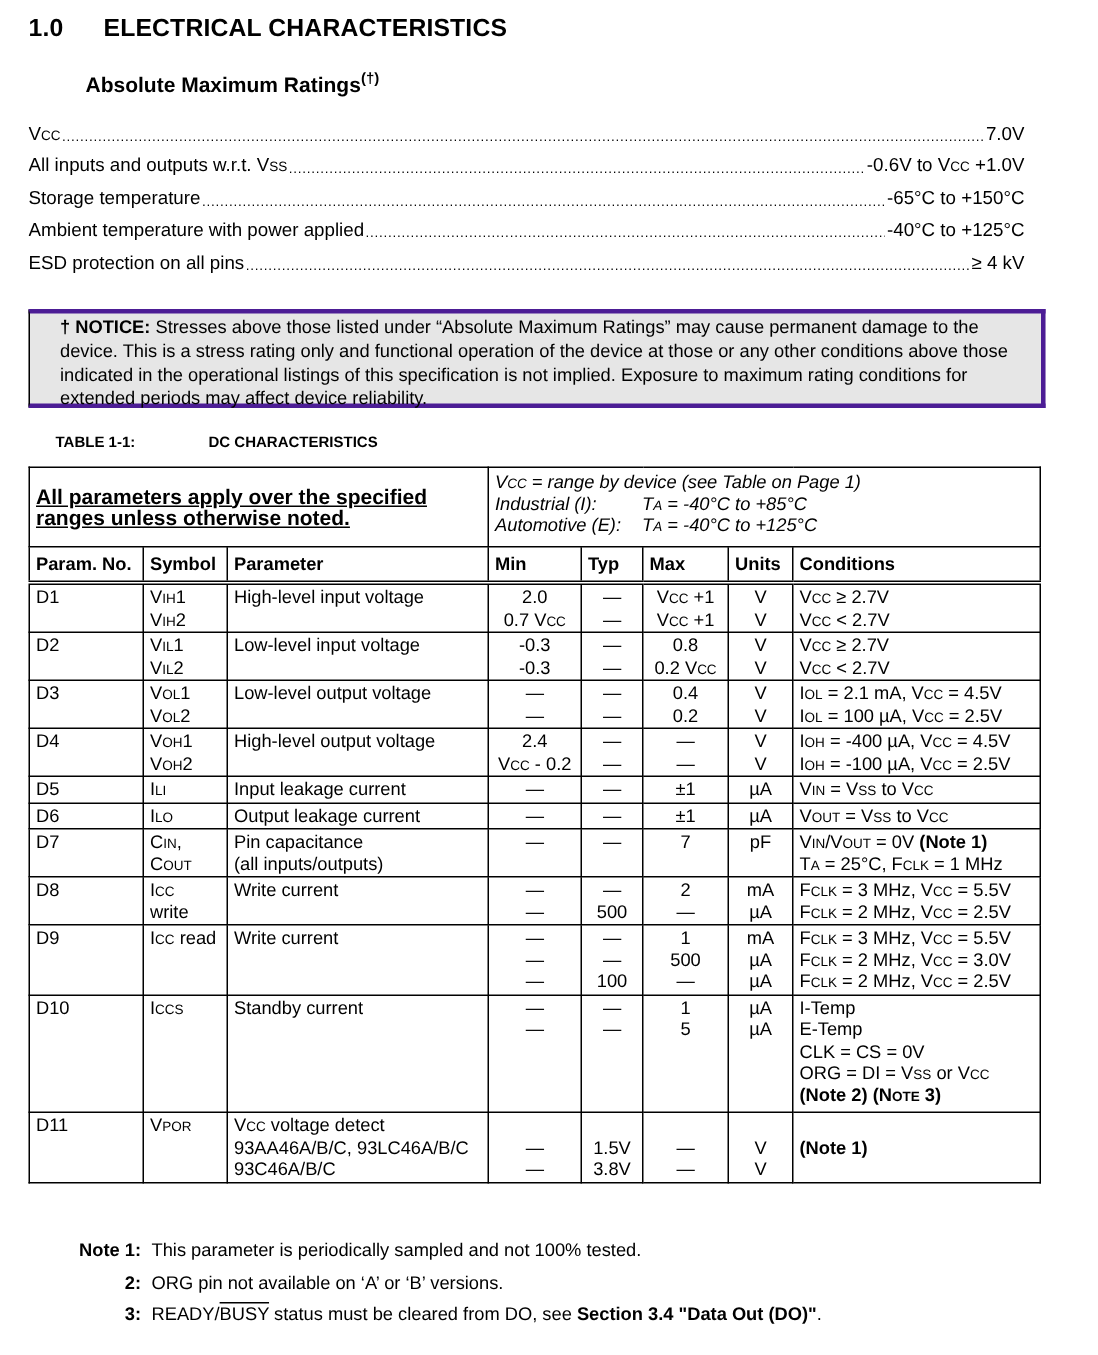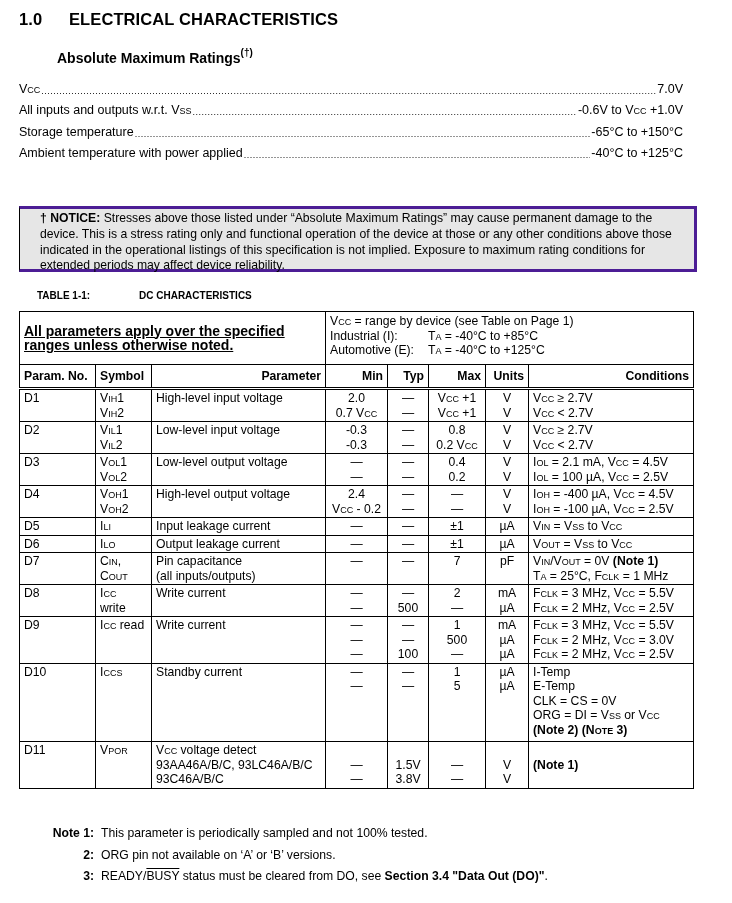--- a/index.html
+++ b/index.html
@@ -18,23 +18,23 @@
   .notice { position:absolute; left:19px; top:206px; width:644px; height:56px; background:#e6e6e6;
             border:3px solid #4c1d95; border-left:1px solid #000; padding:2px 10px 2px 20px;
             font-size:12.2px; line-height:15.8px; }
   .notice b { font-weight:bold; }
   .tcap { position:absolute; left:37px; top:290px; font-size:10px; font-weight:bold; }
   .tcap .tnum { display:inline-block; width:102px; }
   table.dc { position:absolute; left:19px; top:311px; width:674px; border-collapse:collapse;
              font-size:12.2px; table-layout:fixed; }
   table.dc td, table.dc th { border:1px solid #000; padding:1px 4px; vertical-align:top; line-height:14.5px; }
   table.dc .intro-left { font-weight:bold; font-size:14px; vertical-align:middle; padding-left:4px; height:50px;text-decoration:underline; }
-  table.dc .intro-right { padding-top:2px; }
+  table.dc .intro-right { padding-top:2px;font-style:italic; }
   table.dc .intro-right span.lab { display:inline-block; width:98px; }
-  table.dc th { font-weight:bold; text-align:right; height:20px; vertical-align:middle; }
+  table.dc th { font-weight:bold; text-align:left; height:20px; vertical-align:middle; }
   table.dc th.left { text-align:left; }
   table.dc tr.hdr th { border-bottom:3px double #000; }
   table.dc td.c { text-align:center; }
   .sub { font-size:9px; }
   .sc { font-variant:small-caps; }
   .line { display:block; height:14.5px; white-space:nowrap; }
   .notes { position:absolute; left:48px; top:826px; font-size:12.2px; }
   .note { display:flex; height:21.5px; align-items:baseline; }
   .note .nlbl { width:53px; text-align:right; padding-right:7px; font-weight:bold; box-sizing:border-box; }
   .ovl { text-decoration:overline; }
@@ -63,20 +63,25 @@
     </div>
     <div class="rating">
       <span class="lbl">Storage temperature</span>
       <span class="dots"></span>
       <span class="val">-65°C to +150°C</span>
     </div>
     <div class="rating">
       <span class="lbl">Ambient temperature with power applied</span>
       <span class="dots"></span>
       <span class="val">-40°C to +125°C</span>
+    </div>
+    <div class="rating">
+      <span class="lbl">ESD protection on all pins</span>
+      <span class="dots"></span>
+      <span class="val">≥ 4 kV</span>
     </div>
   </div>
 
 <div class="notice">
   <b>† NOTICE:</b>
   <span>Stresses above those listed under “Absolute Maximum Ratings” may cause permanent damage to the device. This is a stress rating only and functional operation of the device at those or any other conditions above those indicated in the operational listings of this specification is not implied. Exposure to maximum rating conditions for extended periods may affect device reliability.</span>
 </div>
 
 <div class="tcap">
   <span class="tnum">TABLE 1-1:</span><span>DC CHARACTERISTICS</span>

